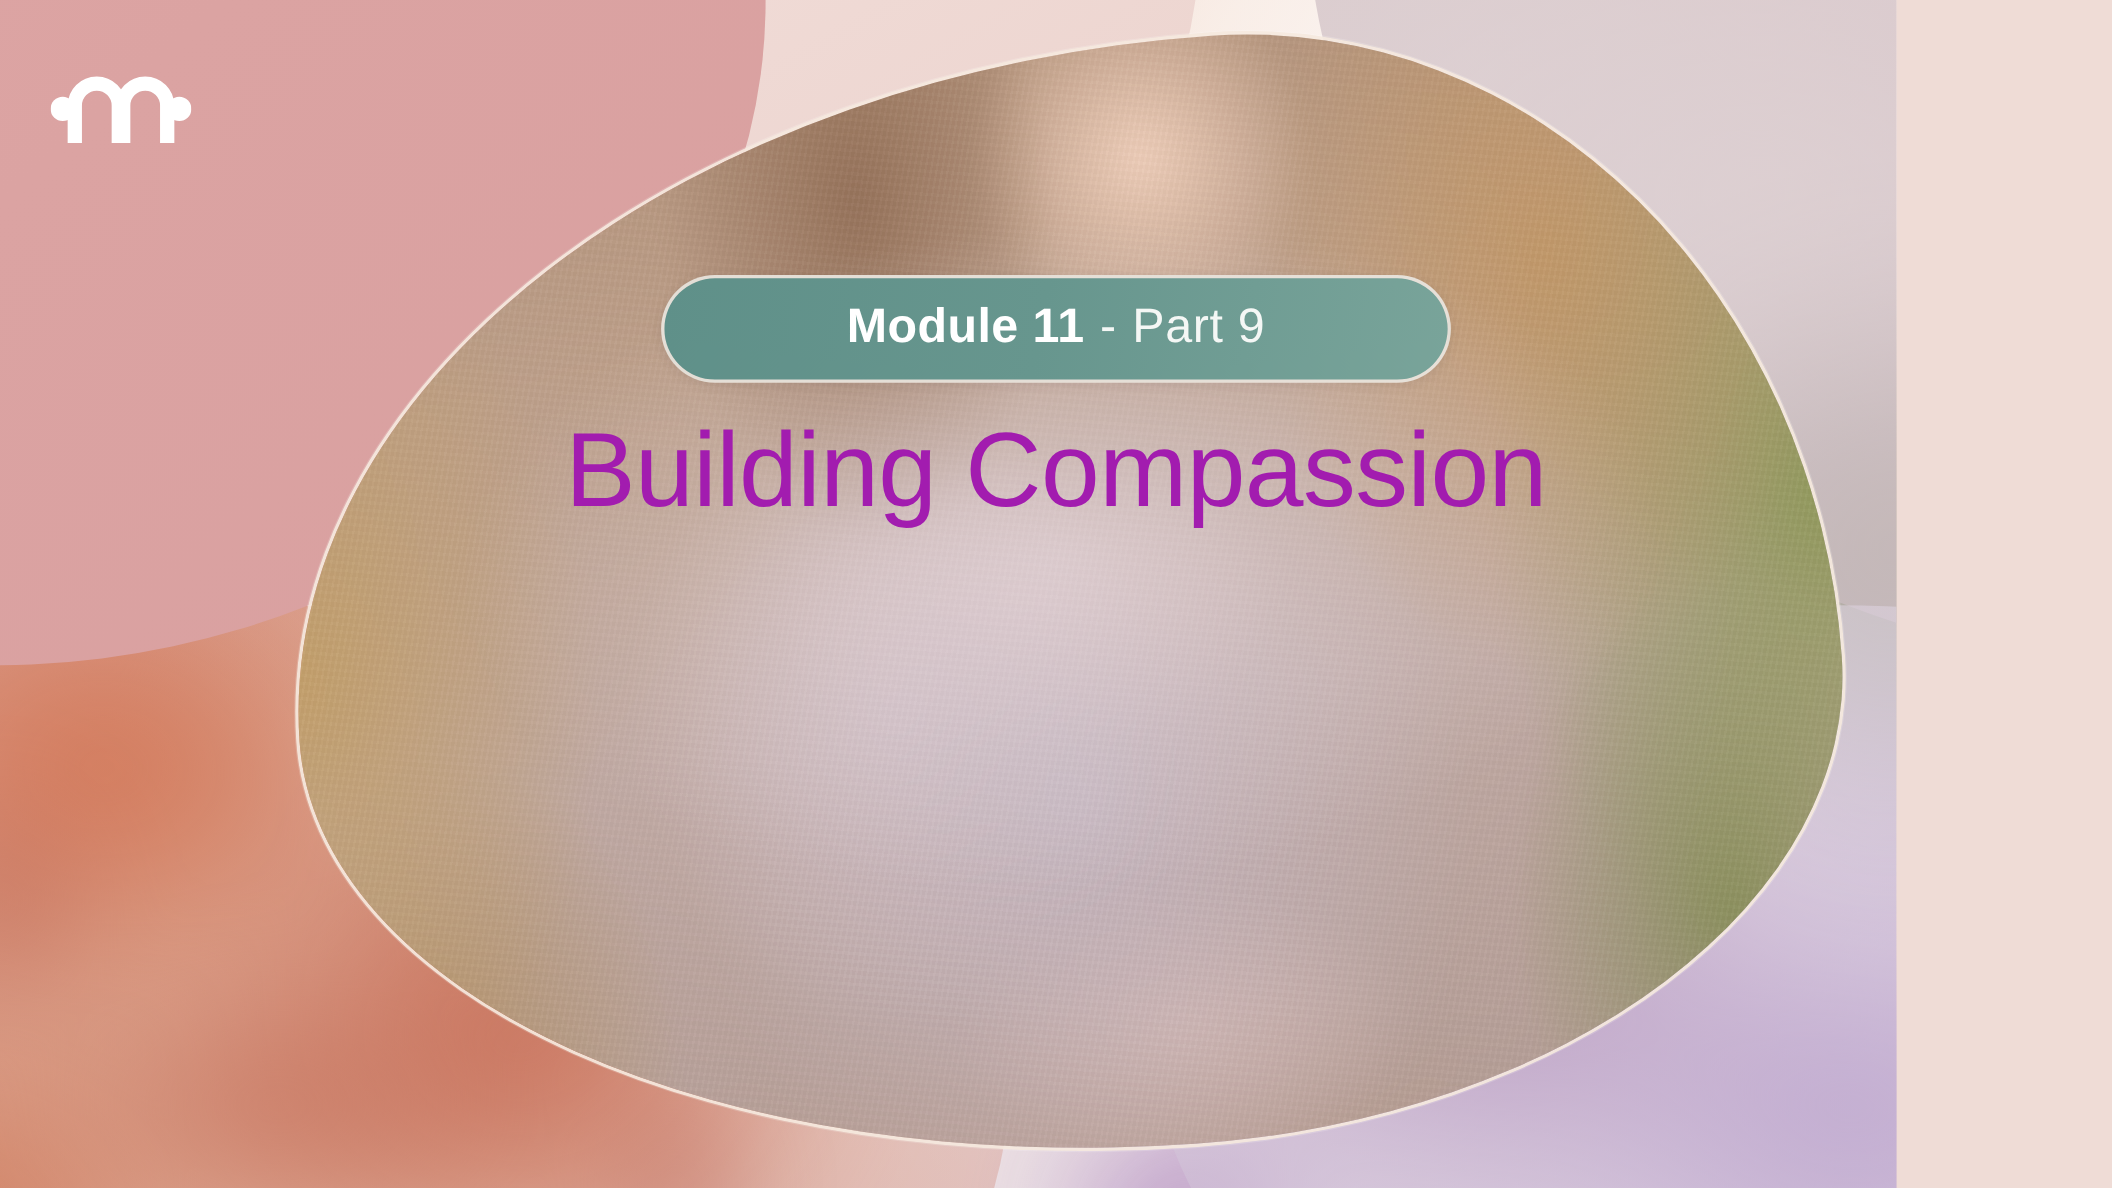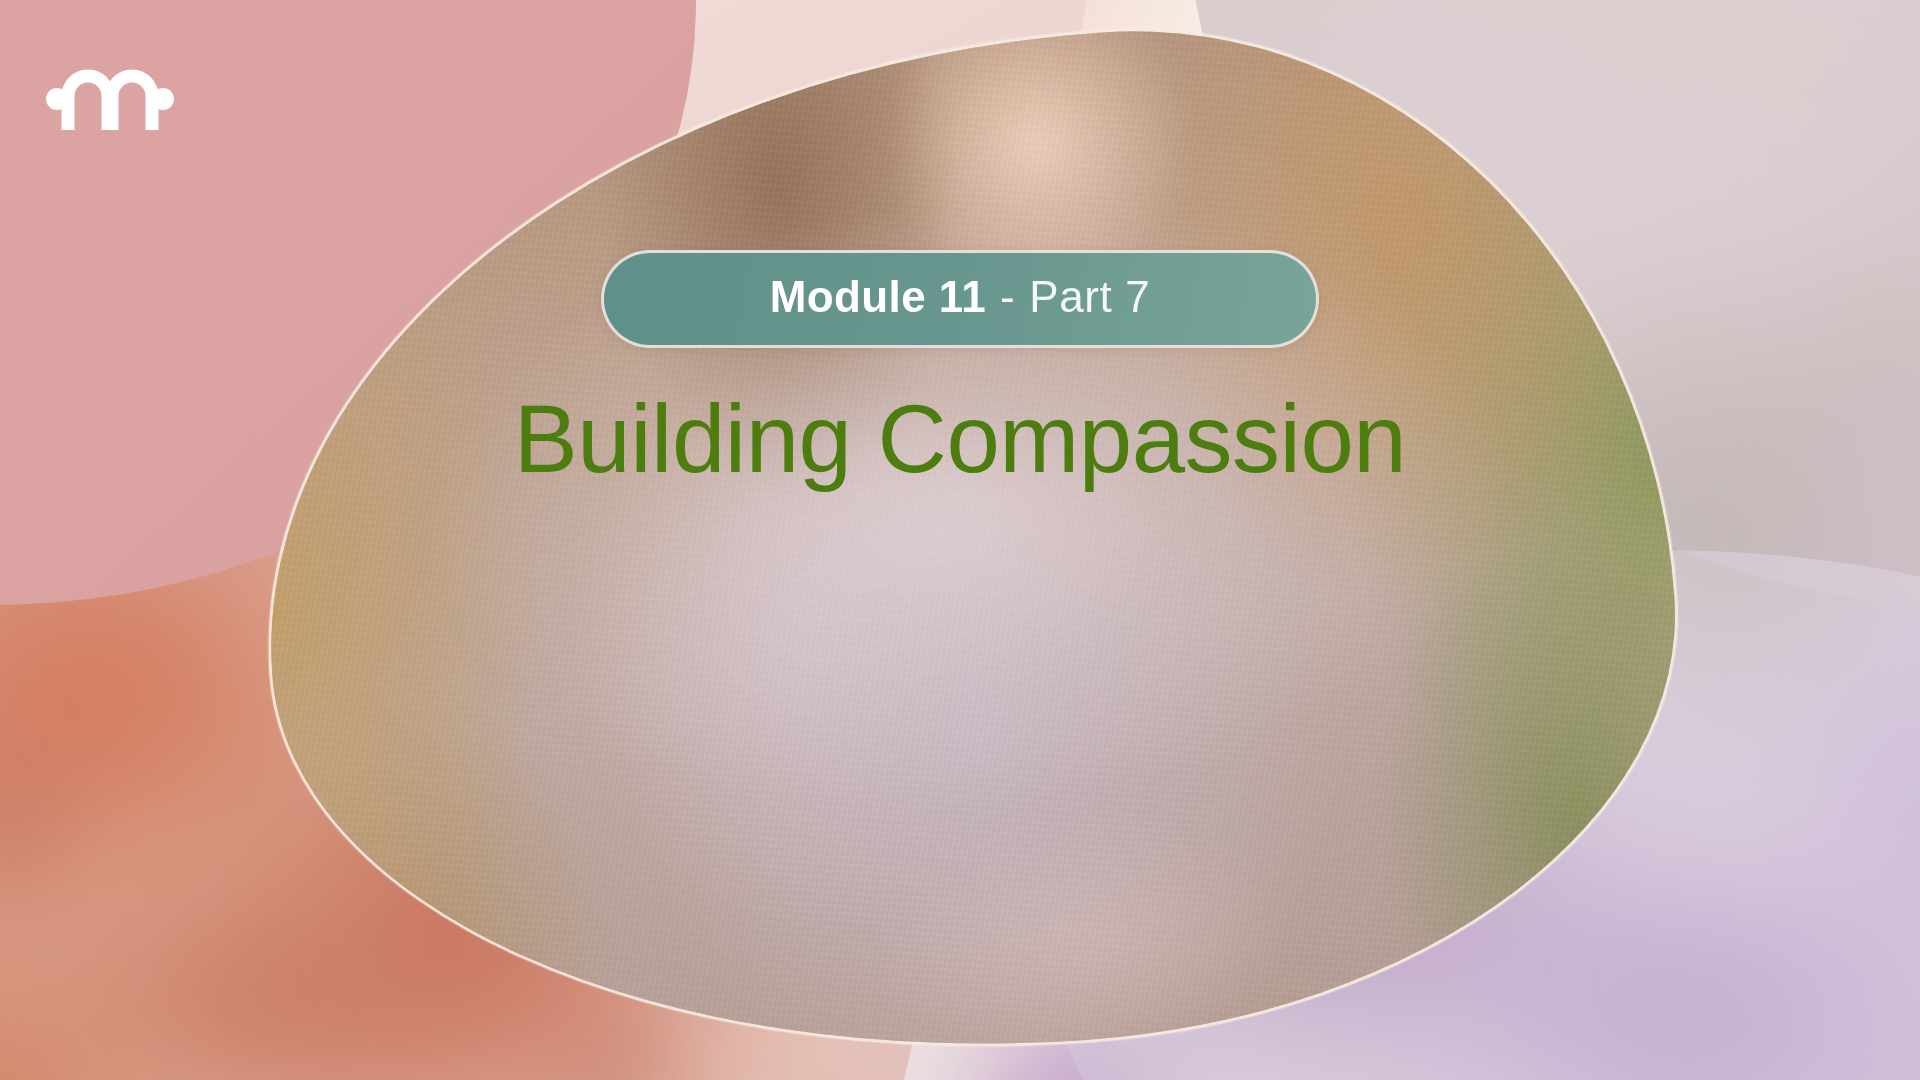--- a/index.html
+++ b/index.html
@@ -2,21 +2,21 @@
 <html><head>
 <meta charset="utf-8">
 <title>Module Title Card</title>
 <style>
   html,body{margin:0;padding:0;}
   body{
     width:1920px;height:1080px;overflow:hidden;
     font-family:"Liberation Sans", sans-serif;
     background:#efdcd6;
   }
-  #stage{position:relative;width:1920px;height:1080px;overflow:hidden;}
+  #stage{position:relative;width:1724px;height:1080px;overflow:hidden;}
 
   
   .bg-layer{position:absolute;inset:0;}
 
   
   .bg-base{
     background:
       radial-gradient(900px 700px at 78% 6%,  #fdf6f2 0%, rgba(253,246,242,0) 62%),
       radial-gradient(1000px 900px at 18% 12%, #e0adaa 0%, rgba(224,173,170,0) 60%),
       linear-gradient(120deg,#e3aba6 0%, #e6bfae 26%, #f3e3d9 48%, #e9dfe6 70%, #c9b3d6 100%);
@@ -175,23 +175,23 @@
   }
   #badge .bold{
     color:#ffffff;font-size:44px;font-weight:700;letter-spacing:.4px;
     line-height:1;
   }
   #badge .light{
     color:#f4f7f5;font-size:44px;font-weight:300;letter-spacing:.6px;
     line-height:1;
   }
   #title{
-    margin-top:36px;
+    margin-top:25px;
     text-align:right;
-    color:#4d7c0f;
+    color:#a21caf;
     font-size:96px;
     font-weight:400;
     line-height:1.14;
     letter-spacing:-.5px;
     max-width:1120px;
   }
   #title .line{display:block;}
 </style>
 </head>
 <body>
@@ -230,21 +230,21 @@
       <path d="M22 78 L22 44 A20 20 0 0 1 62 44 L62 78" fill="none" stroke="#ffffff" stroke-width="13" stroke-linecap="butt"></path>
       <path d="M66 78 L66 44 A20 20 0 0 1 106 44 L106 78" fill="none" stroke="#ffffff" stroke-width="13" stroke-linecap="butt"></path>
     </svg>
   </div>
 
   <div id="content">
 
     <div id="badge">
       <span class="bold">Module 11</span>
       <span class="light">-</span>
-      <span class="light">Part 7</span>
+      <span class="light">Part 9</span>
     </div>
 
     <h1 id="title">
       <span class="line">Building Compassion</span>
     </h1>
 
   </div>
 </div>
 
 </body></html>

